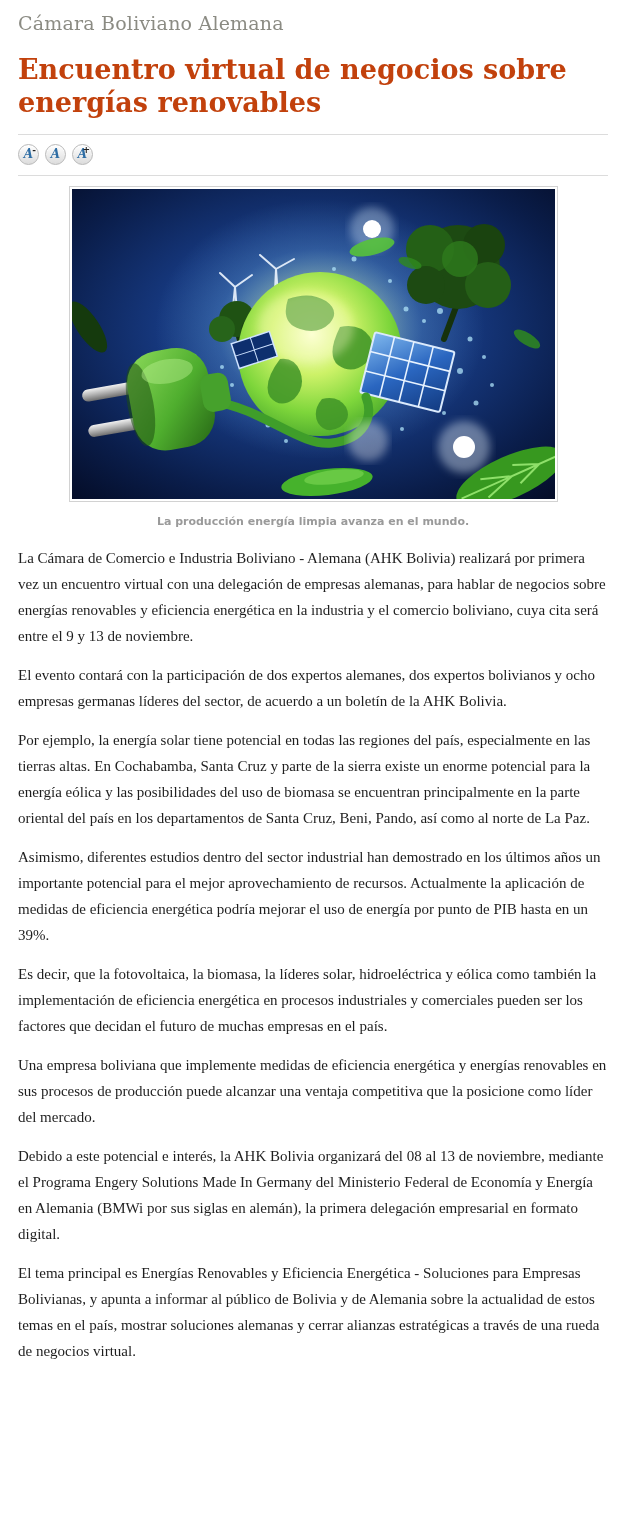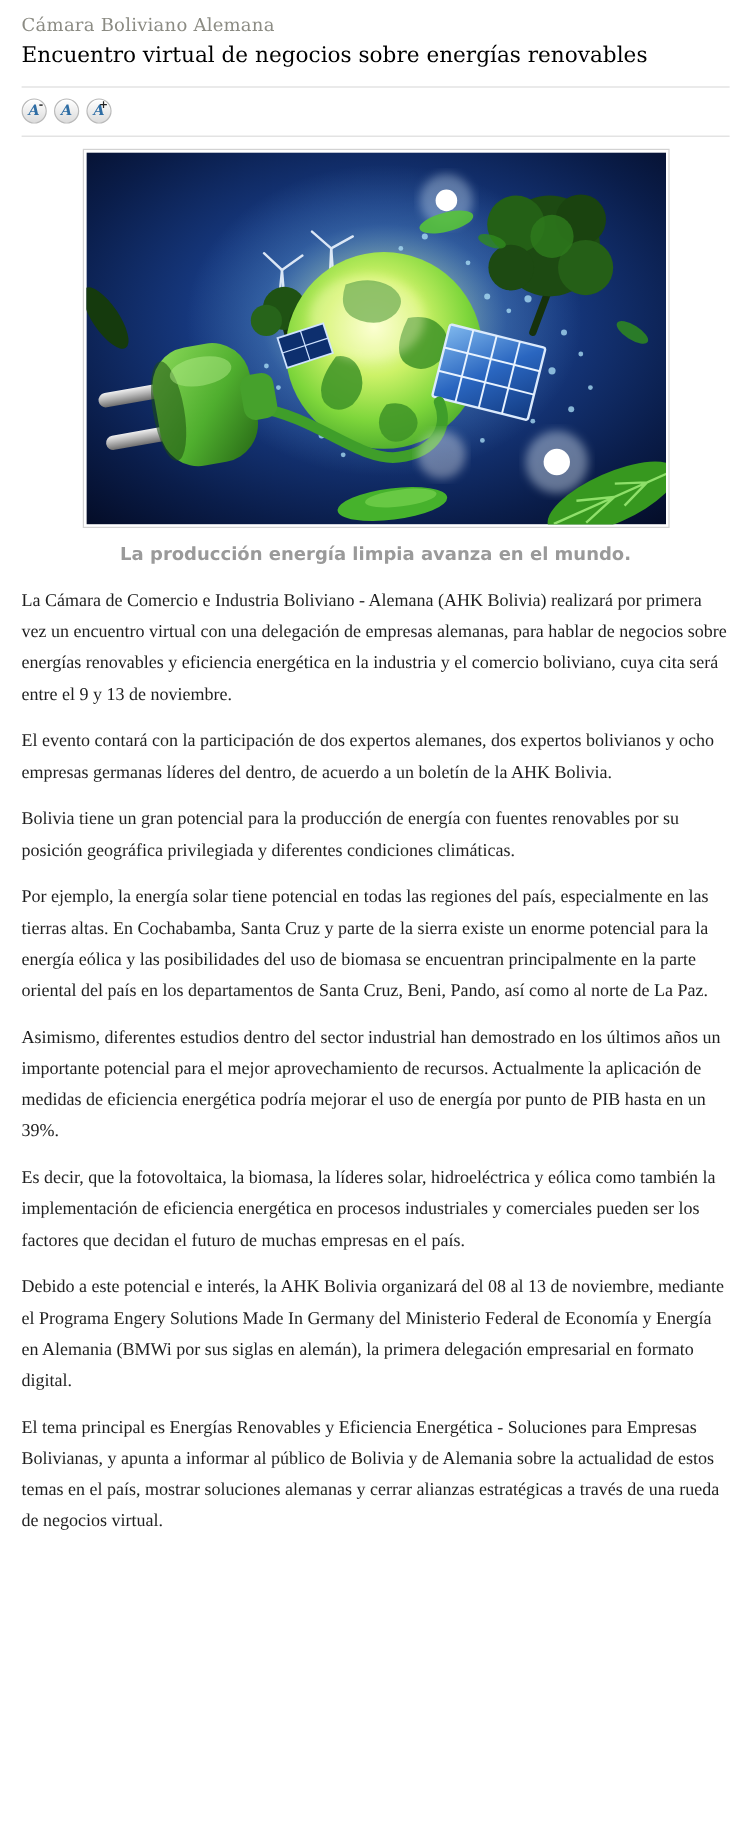--- a/index.html
+++ b/index.html
@@ -5,30 +5,30 @@
   html,body{margin:0;padding:0;background:#ffffff;}
   body{
     width:626px;
     font-family:"DejaVu Serif","Liberation Serif",serif;
     color:#1e1e1e;
     -webkit-font-smoothing:antialiased;
   }
   .page{padding:8px 18px 24px 18px;}
 
   .kicker{
-    font-size:15px;
+    font-size:19px;
     color:#8b8b83;
-    margin:4px 0 6px 0;
+    margin:4px 0 20px 0;
     letter-spacing:.2px;
   }
   .headline{
-    font-size:18px;
+    font-size:27px;
     line-height:1.22;
-    font-weight:normal;
-    color:#000000;
+    font-weight:bold;
+    color:#c2410c;
     margin:0 0 14px 0;
   }
   .rule{border:none;border-top:1px solid #dcdcdc;margin:0;}
 
   .fontsize-bar{padding:9px 0 10px 0;display:flex;gap:6px;}
   .fs-btn{
     width:21px;height:21px;border-radius:50%;
     border:1px solid #b9b9b9;
     background:linear-gradient(#ffffff,#dcdcdc);
     box-shadow:inset 0 1px 0 #fff;
@@ -49,21 +49,21 @@
   .figure-frame{
     display:inline-block;
     border:1px solid #d2d2d2;
     padding:2px;
     background:#fff;
     line-height:0;
   }
   .figure-frame svg{display:block;}
   .figure-caption{
     font-family:"DejaVu Sans","Liberation Sans",sans-serif;
-    font-size:15px;font-weight:bold;
+    font-size:11px;font-weight:bold;
     color:#9a9a9a;
     text-align:center;
     margin:9px 0 16px 0;
     line-height:1.3;
   }
 
   .article p{
     font-size:15px;
     line-height:26px;
     margin:0 0 13px 0;
@@ -273,23 +273,23 @@
           <ellipse cx="300" cy="58" rx="23" ry="8" fill="#57c23a" transform="rotate(-14 300 58)" opacity="0.9"></ellipse>
           <ellipse cx="338" cy="74" rx="12" ry="5" fill="#2f8a1e" transform="rotate(18 338 74)" opacity="0.8"></ellipse>
         </g>
       </svg>
     </div>
     <div class="figure-caption">La producción energía limpia avanza en el mundo.</div>
   </div>
 
   <div class="article">
     <p>La Cámara de Comercio e Industria Boliviano - Alemana (AHK Bolivia) realizará por primera vez un encuentro virtual con una delegación de empresas alemanas, para hablar de negocios sobre energías renovables y eficiencia energética en la industria y el comercio boliviano, cuya cita será entre el 9 y 13 de noviembre.</p>
-    <p>El evento contará con la participación de dos expertos alemanes, dos expertos bolivianos y ocho empresas germanas líderes del dentro, de acuerdo a un boletín de la AHK Bolivia.</p>
-    <p>Bolivia tiene un gran potencial para la producción de energía con fuentes renovables por su posición geográfica privilegiada y diferentes condiciones climáticas.</p>
+    <p>El evento contará con la participación de dos expertos alemanes, dos expertos bolivianos y ocho empresas germanas líderes del sector, de acuerdo a un boletín de la AHK Bolivia.</p>
     <p>Por ejemplo, la energía solar tiene potencial en todas las regiones del país, especialmente en las tierras altas. En Cochabamba, Santa Cruz y parte de la sierra existe un enorme potencial para la energía eólica y las posibilidades del uso de biomasa se encuentran principalmente en la parte oriental del país en los departamentos de Santa Cruz, Beni, Pando, así como al norte de La Paz.</p>
     <p>Asimismo, diferentes estudios dentro del sector industrial han demostrado en los últimos años un importante potencial para el mejor aprovechamiento de recursos. Actualmente la aplicación de medidas de eficiencia energética podría mejorar el uso de energía por punto de PIB hasta en un 39%.</p>
     <p>Es decir, que la fotovoltaica, la biomasa, la líderes solar, hidroeléctrica y eólica como también la implementación de eficiencia energética en procesos industriales y comerciales pueden ser los factores que decidan el futuro de muchas empresas en el país.</p>
+    <p>Una empresa boliviana que implemente medidas de eficiencia energética y energías renovables en sus procesos de producción puede alcanzar una ventaja competitiva que la posicione como líder del mercado.</p>
     <p>Debido a este potencial e interés, la AHK Bolivia organizará del 08 al 13 de noviembre, mediante el Programa Engery Solutions Made In Germany del Ministerio Federal de Economía y Energía en Alemania (BMWi por sus siglas en alemán), la primera delegación empresarial en formato digital.</p>
     <p>El tema principal es Energías Renovables y Eficiencia Energética - Soluciones para Empresas Bolivianas, y apunta a informar al público de Bolivia y de Alemania sobre la actualidad de estos temas en el país, mostrar soluciones alemanas y cerrar alianzas estratégicas a través de una rueda de negocios virtual.</p>
 
   </div>
 
 </div>
 
 </body></html>

